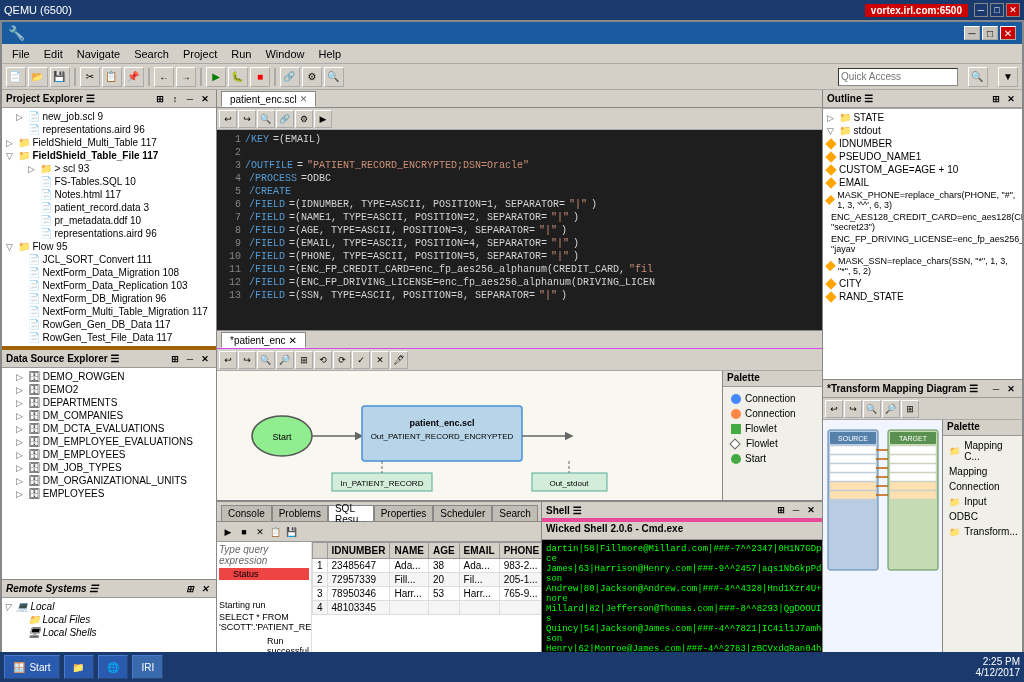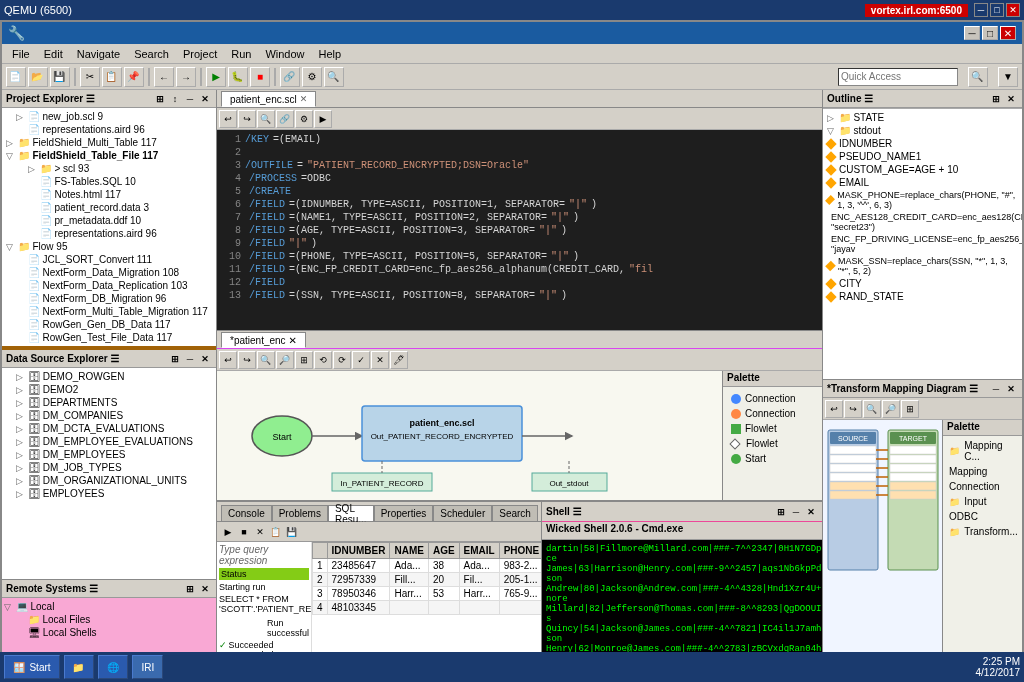--- a/index.html
+++ b/index.html
@@ -43,21 +43,21 @@
     .tree-arrow { width: 10px; font-size: 9px; color: #666; }
     .tree-icon { font-size: 10px; }
     .indent-1 { padding-left: 12px; }
     .indent-2 { padding-left: 24px; }
     .indent-3 { padding-left: 36px; }
     
     
     #data-source { flex: 1; background: white; border-bottom: 1px solid #888; overflow: hidden; }
     
     
-    #remote-systems { height: 100px; background: #f9a8d4; overflow: hidden; }
+    #remote-systems { height: 100px; background: #ffffff; overflow: hidden; font-style: italic; }
     
     
     #status-bar { background: #d4d0c8; height: 18px; display: flex; align-items: center; padding: 0 4px; border-top: 1px solid #888; gap: 6px; font-size: 10px; }
     
     
     #center-area { flex: 1; display: flex; flex-direction: column; overflow: hidden; }
     
     
     #editor-tabs { background: #d4d0c8; height: 18px; display: flex; align-items: flex-end; padding: 0 4px; border-bottom: 1px solid #888; }
     .tab { background: #c0bdb5; border: 1px solid #888; border-bottom: none; padding: 1px 8px; font-size: 10px; cursor: pointer; height: 16px; display: flex; align-items: center; gap: 3px; }
@@ -91,21 +91,21 @@
     #console-content { flex: 1; overflow: auto; background: white; }
     
     
     #sql-table { width: 100%; border-collapse: collapse; font-size: 10px; }
     #sql-table th { background: #d4d0c8; border: 1px solid #999; padding: 2px 4px; font-weight: bold; text-align: left; position: sticky; top: 0; }
     #sql-table td { border: 1px solid #ddd; padding: 1px 4px; white-space: nowrap; overflow: hidden; max-width: 80px; }
     #sql-table tr:nth-child(even) { background: #f5f5f5; }
     
     
     #shell-area { width: 280px; display: flex; flex-direction: column; overflow: hidden; }
-    #shell-header { background: #d4d0c8; height: 20px; display: flex; align-items: center; justify-content: space-between; padding: 0 4px; border-bottom: 1px solid #ec4899; font-size: 10px; font-weight: bold; }
+    #shell-header { background: #d4d0c8; height: 20px; display: flex; align-items: center; justify-content: space-between; padding: 0 4px; border-bottom: 4px solid #ec4899; font-size: 10px; font-weight: bold; }
     #shell-content { flex: 1; background: black; color: #00ff00; font-family: 'Courier New', monospace; font-size: 9px; padding: 4px; overflow: auto; }
     
     
     #right-panel { width: 200px; display: flex; flex-direction: column; border-left: 1px solid #888; overflow: hidden; }
     
     
     #outline { height: 290px; background: white; border-bottom: 1px solid #888; overflow: hidden; }
     #outline-content { height: calc(100% - 18px); overflow: auto; padding: 2px; }
     
     
@@ -454,20 +454,21 @@
             <span class="code-text">   </span>
             <span class="kw-blue">/FIELD</span>
             <span class="code-text">=(AGE, TYPE=ASCII, POSITION=3, SEPARATOR=</span>
             <span class="kw-orange">"|"</span>
             <span class="code-text">)</span>
           </div>
         <div class="code-line">
             <span class="line-num">9</span>
             <span class="code-text">   </span>
             <span class="kw-blue">/FIELD</span>
+            <span class="code-text">=(EMAIL, TYPE=ASCII, POSITION=4, SEPARATOR=</span>
             <span class="kw-orange">"|"</span>
             <span class="code-text">)</span>
           </div>
         <div class="code-line">
             <span class="line-num">10</span>
             <span class="code-text">   </span>
             <span class="kw-blue">/FIELD</span>
             <span class="code-text">=(PHONE, TYPE=ASCII, POSITION=5, SEPARATOR=</span>
             <span class="kw-orange">"|"</span>
             <span class="code-text">)</span>
@@ -476,20 +477,21 @@
             <span class="line-num">11</span>
             <span class="code-text">   </span>
             <span class="kw-blue">/FIELD</span>
             <span class="code-text">=(ENC_FP_CREDIT_CARD=enc_fp_aes256_alphanum(CREDIT_CARD, </span>
             <span class="kw-orange">"fil</span>
           </div>
         <div class="code-line">
             <span class="line-num">12</span>
             <span class="code-text">   </span>
             <span class="kw-blue">/FIELD</span>
+            <span class="code-text">=(ENC_FP_DRIVING_LICENSE=enc_fp_aes256_alphanum(DRIVING_LICEN</span>
           </div>
         <div class="code-line">
             <span class="line-num">13</span>
             <span class="code-text">   </span>
             <span class="kw-blue">/FIELD</span>
             <span class="code-text">=(SSN, TYPE=ASCII, POSITION=8, SEPARATOR=</span>
             <span class="kw-orange">"|"</span>
             <span class="code-text">)</span>
           </div>
       </div>
@@ -591,21 +593,21 @@
             <div class="panel-icon">■</div>
             <div class="panel-icon">✕</div>
             <div class="panel-icon">📋</div>
             <div class="panel-icon">💾</div>
           </div>
           <div id="console-content">
             <div style="display:flex;height:100%;overflow:hidden;">
 
               <div style="width:95px;border-right:1px solid #ddd;overflow:auto;padding:2px;font-size:10px;">
                 <div style="font-style:italic;color:#666;margin-bottom:2px;">Type query expression</div>
-                <div style="background:#84cc16;padding:1px 2px;margin-bottom:2px;font-size:9px;">Status</div>
+                <div style="background:#ef4444;padding:1px 14px;margin-bottom:20px;font-size:9px;">Status</div>
                 <div style="font-size:9px;margin-bottom:2px;">Starting run</div>
                 <div style="font-size:9px;margin-bottom:4px;">SELECT * FROM 'SCOTT'.'PATIENT_RECORD'</div>
                 <div style="font-size:9px;margin-bottom:2px;margin-left:48px;">Run successful</div>
                 <div style="display:flex;align-items:center;gap:2px;font-size:9px;">
                   <span class="sql-check">✓</span>
                   <span>Succeeded</span>
                 </div>
                 <div style="display:flex;align-items:center;gap:2px;font-size:9px;">
                   <span class="sql-check">✓</span>
                   <span>Succeeded</span>

